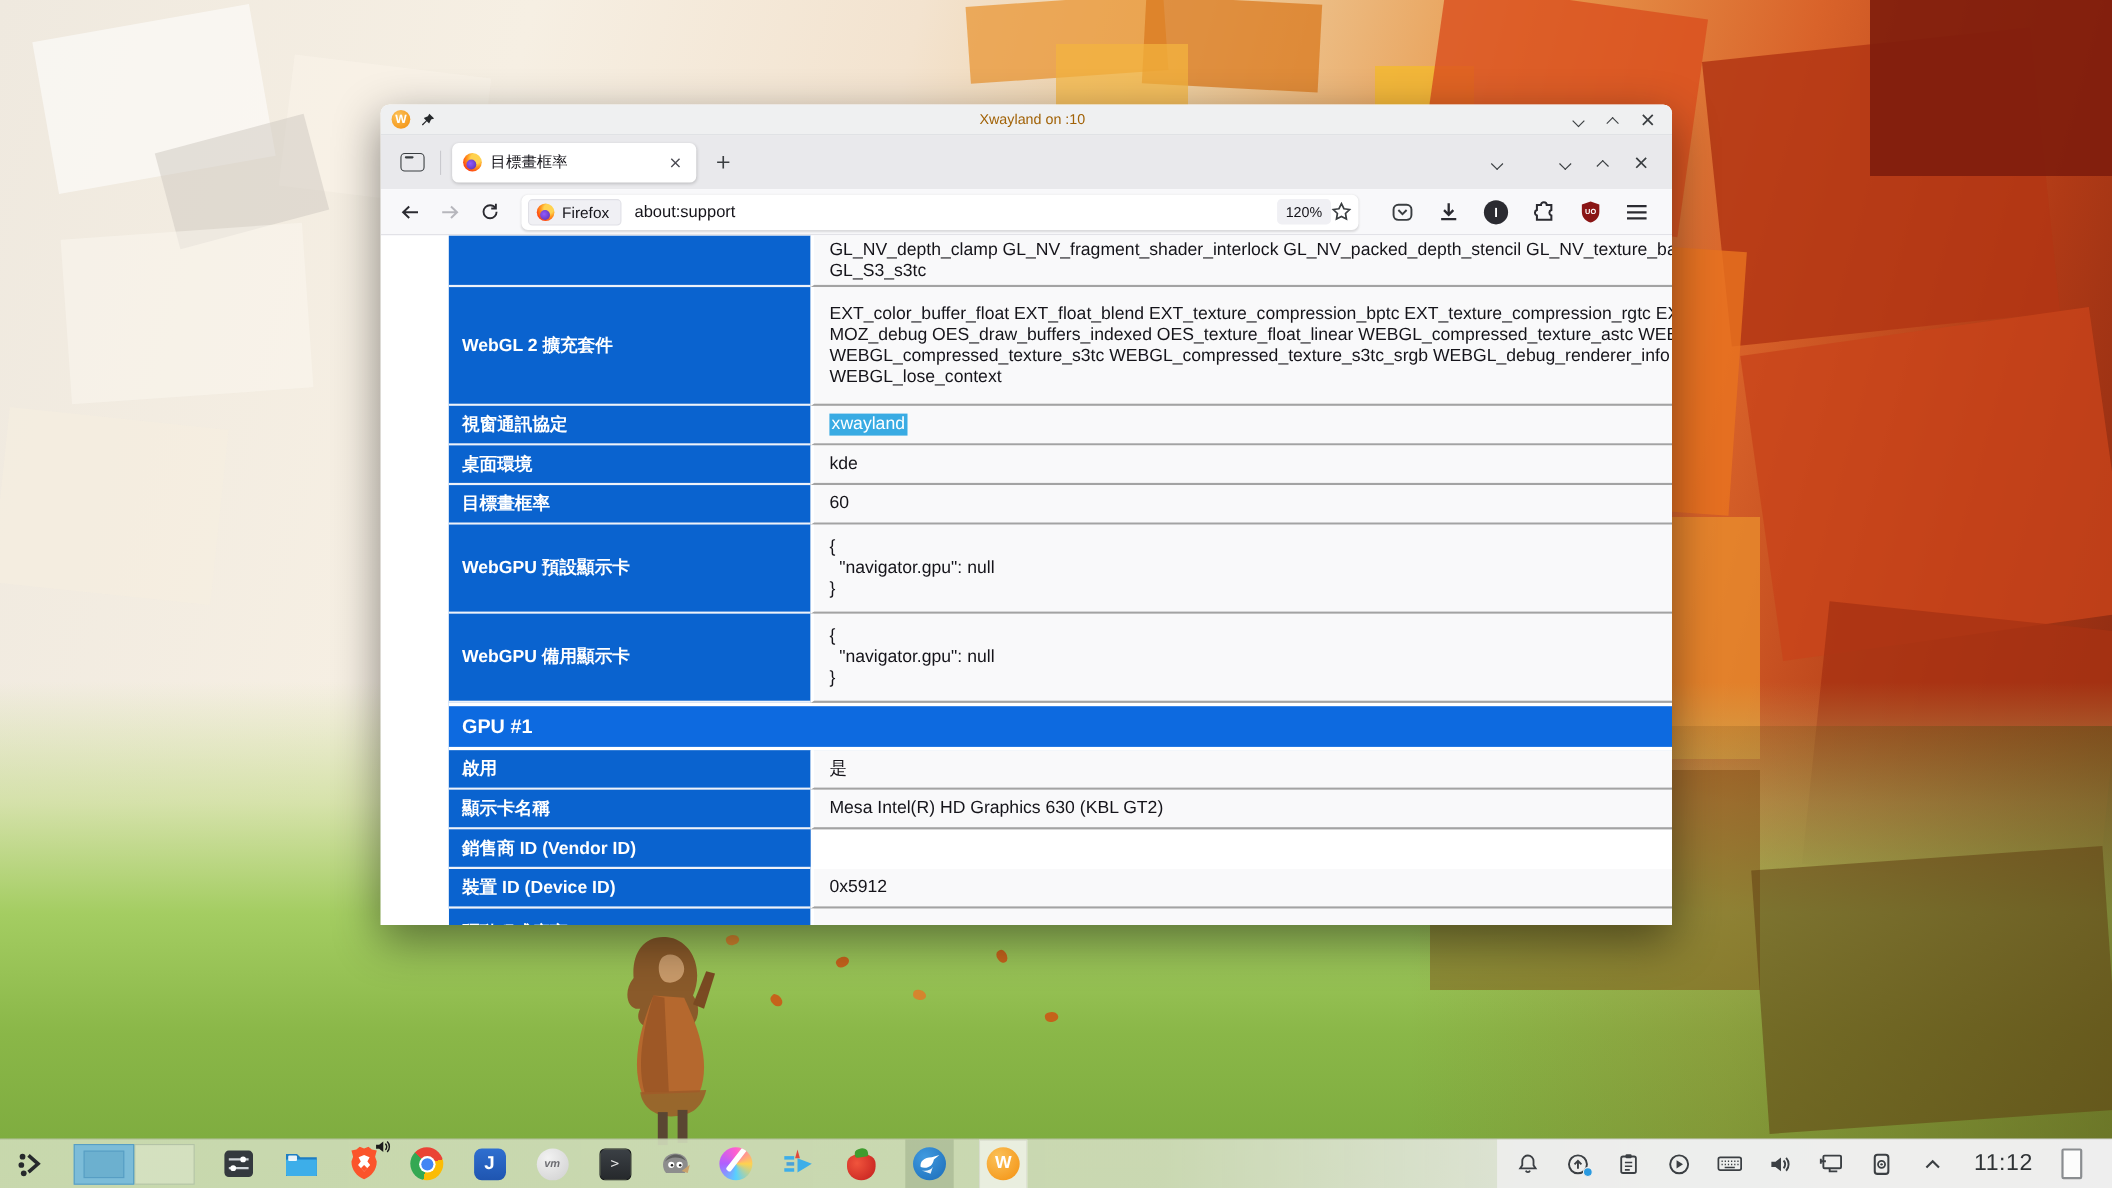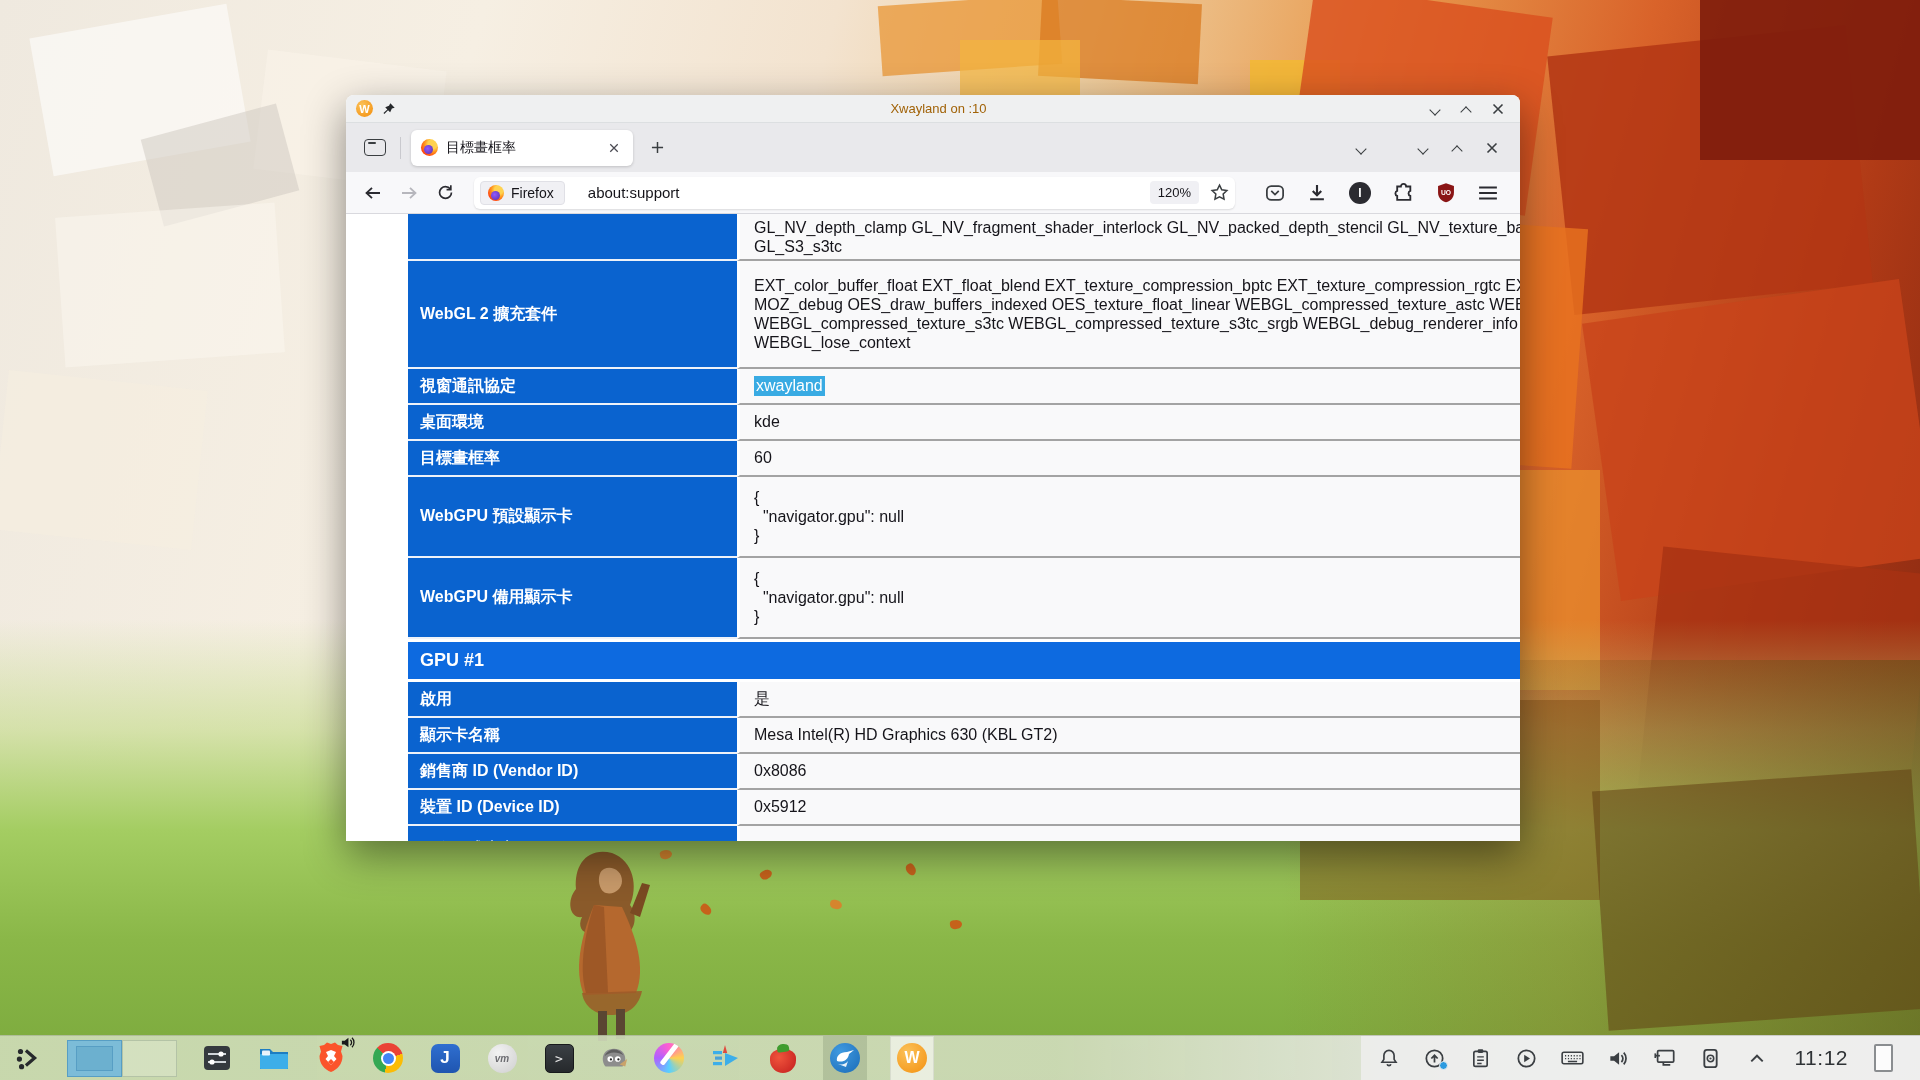--- a/index.html
+++ b/index.html
@@ -38,21 +38,21 @@
   .favicon { width:17px; height:17px; border-radius:50%; background:radial-gradient(circle at 68% 30%, #ffd24f 0 28%, #ff9a1f 46%, #ff3b0f 78%, #e31587 100%); position:relative; flex:none; }
   .favicon::after { content:""; position:absolute; left:3px; top:6px; width:9px; height:9px; border-radius:50%; background:radial-gradient(circle at 40% 40%, #9059ff, #5a2ea6); }
   .tab-close { width:22px; height:22px; border-radius:4px; display:flex; align-items:center; justify-content:center; }
   .newtab { width:28px; height:28px; margin-left:10px; border-radius:4px; display:flex; align-items:center; justify-content:center; }
   .tabbar-right { margin-left:auto; display:flex; align-items:center; gap:26px; padding-right:8px; }
   .tabbar-right .winbtns { display:flex; gap:24px; align-items:center; margin-left:26px; }
 
   
   .navbar { height:42px; background:#f8f8fa; border-bottom:1px solid #d9d9de; display:flex; align-items:center; padding:0 12px; gap:6px; }
   .navbtn { width:30px; height:30px; border-radius:4px; display:flex; align-items:center; justify-content:center; flex:none; }
-  .urlbar { flex:1; height:32px; background:#fff; border-radius:6px; box-shadow:0 1px 2px rgba(0,0,0,.12); display:flex; align-items:center; padding:0 6px; margin:0 8px; min-width:0;gap:11px; }
+  .urlbar { flex:1; height:32px; background:#fff; border-radius:6px; box-shadow:0 1px 2px rgba(0,0,0,.12); display:flex; align-items:center; padding:0 6px; margin:0 8px; min-width:0; }
   .chip { display:flex; align-items:center; gap:7px; background:#f0f0f4; border:1px solid #e0e0e6; border-radius:4px; padding:3px 10px 3px 7px; }
   .chip .chip-label { font-size:14px; color:#15141a; }
   .url-text { font-size:15px; color:#15141a; margin-left:12px; flex:1; white-space:nowrap; overflow:hidden; }
   .zoom-box { font-size:13px; color:#15141a; background:#f0f0f4; border-radius:4px; padding:4px 8px; }
   .toolbar-icons { display:flex; align-items:center; gap:22px; padding:0 10px 0 16px; }
   .ext-circle { width:22px; height:22px; border-radius:50%; background:#2b2b31; color:#fff; font-size:12px; font-weight:bold; display:flex; align-items:center; justify-content:center; }
 
   
   .content { height:627px; background:#fff; overflow:hidden; position:relative; }
   .support-table { position:absolute; left:62px; top:0; width:1400px; }
@@ -303,21 +303,20 @@
         <div class="tvalue">是</div>
       </div>
 
       <div class="trow h36">
         <div class="tlabel">顯示卡名稱</div>
         <div class="tvalue">Mesa Intel(R) HD Graphics 630 (KBL GT2)</div>
       </div>
 
       <div class="trow h36">
         <div class="tlabel">銷售商 ID (Vendor ID)</div>
-        <div class="tvalue">0x8086</div>
       </div>
 
       <div class="trow h36">
         <div class="tlabel">裝置 ID (Device ID)</div>
         <div class="tvalue">0x5912</div>
       </div>
 
       <div class="trow hcut">
         <div class="tlabel">驅動程式廠商</div>
         <div class="tvalue">mesa/iris</div>

